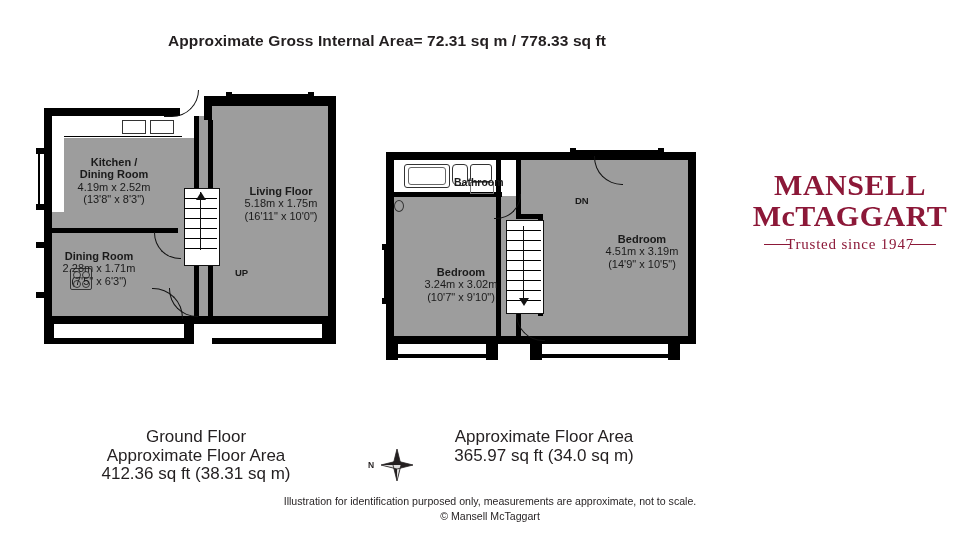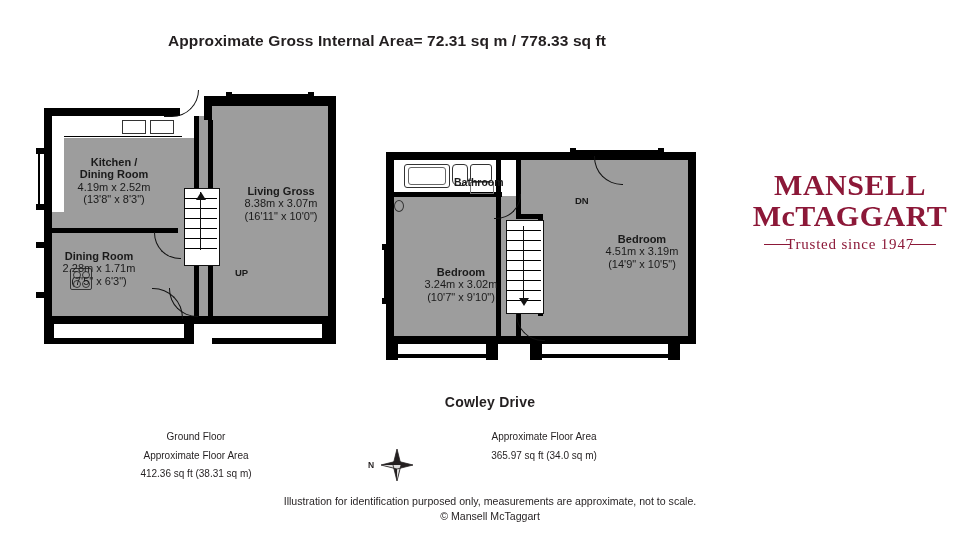--- a/index.html
+++ b/index.html
@@ -97,21 +97,21 @@
     left: 0; right: 0;
     top: 394px;
     text-align: center;
     font-size: 14px;
     font-weight: 700;
     letter-spacing: 0.2px;
   }
   .floor-caption {
     position: absolute;
     text-align: center;
-    font-size: 10px;
+    font-size: 17px;
     line-height: 18.5px;
     color: #231f20;
     white-space: nowrap;
   }
   .disclaimer {
     left: 0; right: 0;
     top: 494px;
     text-align: center;
     font-size: 10.6px;
     line-height: 15px;
@@ -207,22 +207,22 @@
     <div>(13'8" x 8'3")</div>
   </div>
 
   <div class="room-label" style="left:40px; top:250px; width:118px;">
     <div class="nm">Dining Room</div>
     <div>2.28m x 1.71m</div>
     <div>(7'5" x 6'3")</div>
   </div>
 
   <div class="room-label" style="left:222px; top:185px; width:118px;">
-    <div class="nm">Living Gross</div>
-    <div>8.38m x 3.07m</div>
+    <div class="nm">Living Floor</div>
+    <div>5.18m x 1.75m</div>
     <div>(16'11" x 10'0")</div>
   </div>
 
   <div class="small-label" style="left:195px; top:267px;">UP</div>
 
   <div class="abs" style="left:382px; top:148px; width:320px; height:210px;">
 
     <div class="room-fill" style="left:8px; top:48px; width:110px; height:146px;"></div>
     <div class="room-fill" style="left:138px; top:10px; width:170px; height:184px;"></div>
     <div class="room-fill" style="left:118px; top:48px; width:22px; height:146px;"></div>
@@ -296,21 +296,20 @@
   </div>
 
   <div class="abs logo-wrap">
     <div class="logo-line1">MANSELL</div>
     <div class="logo-line2">McTAGGART</div>
     <div class="logo-rule" style="left:16px; width:26px;"></div>
     <div class="logo-rule" style="right:16px; width:26px;"></div>
     <div class="logo-tag">Trusted since 1947</div>
   </div>
 
-  <div class="abs street">Cowley Drive</div>
 
   <div class="floor-caption" style="left:78px; top:428px; width:236px;">
     <div style="font-weight:400;">Ground Floor</div>
     <div>Approximate Floor Area</div>
     <div>412.36 sq ft (38.31 sq m)</div>
   </div>
 
   <div class="floor-caption" style="left:426px; top:428px; width:236px;">
     <div>Approximate Floor Area</div>
     <div>365.97 sq ft (34.0 sq m)</div>

